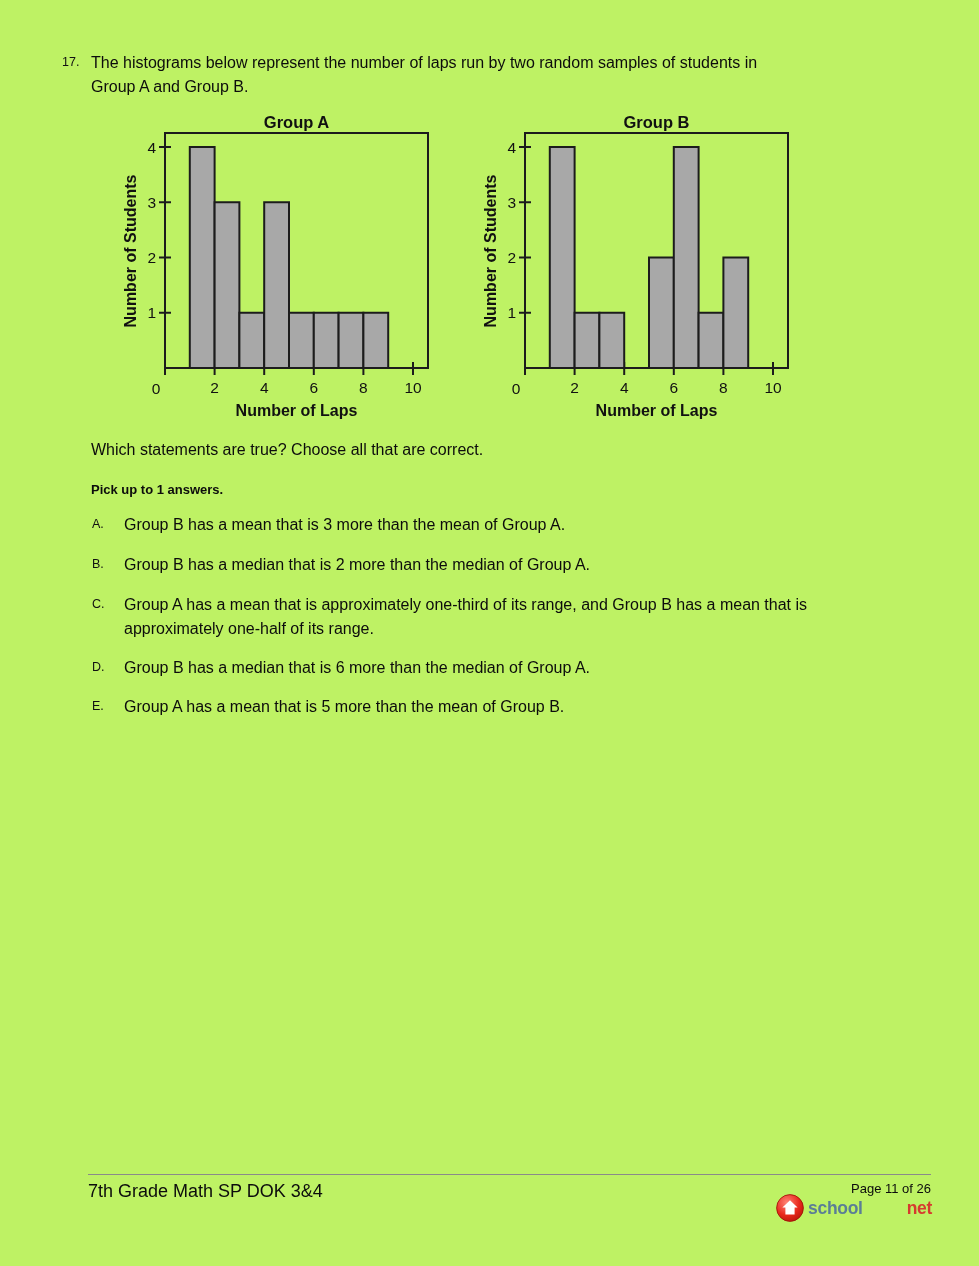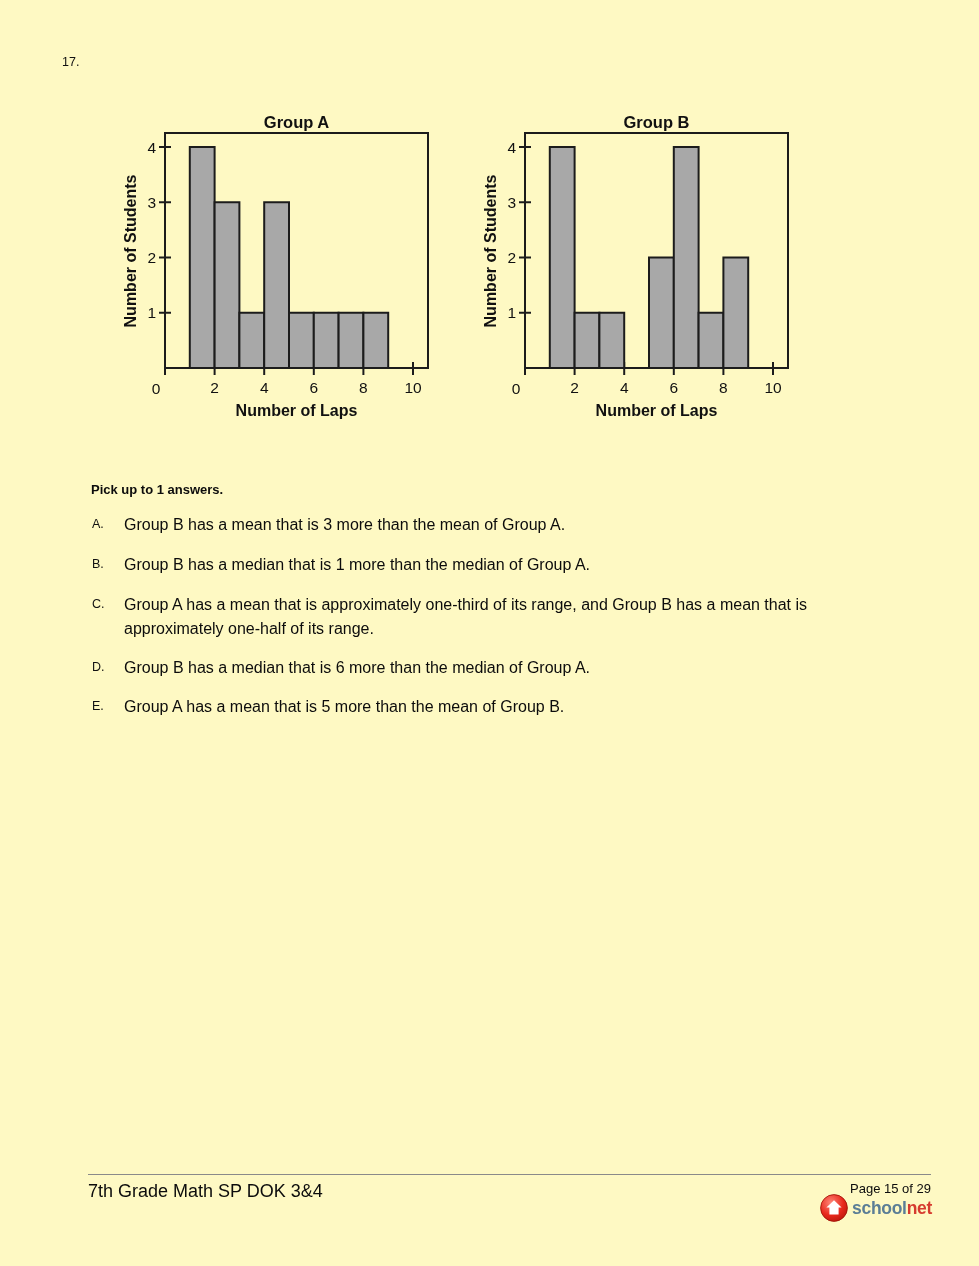--- a/index.html
+++ b/index.html
@@ -1,17 +1,17 @@
 <!DOCTYPE html>
 <html><head>
 <meta charset="utf-8">
 <style>
   html,body{margin:0;padding:0;background:#ffffff;}
   .page{
-    position:relative;width:979px;height:1266px;background:#fef9c3;
+    position:relative;width:979px;height:1266px;background:#bef264;
     font-family:"Liberation Sans",sans-serif;color:#111;overflow:hidden;
   }
   .abs{position:absolute;}
   .qnum{left:62px;top:55px;font-size:12.5px;color:#111;}
   .qtext{left:91px;top:51px;width:690px;font-size:16px;line-height:23.5px;color:#0c0c0c;}
   .charts{left:105px;top:110px;width:720px;height:310px;}
   .chart-a{position:absolute;left:0;top:0;}
   .chart-b{position:absolute;left:360px;top:0;}
   svg text.tick{font-family:"Liberation Sans",sans-serif;font-size:15.5px;fill:#111;}
   svg text.ctitle{font-family:"Liberation Sans",sans-serif;font-size:16.5px;font-weight:700;fill:#111;}
@@ -26,20 +26,21 @@
   .logo{top:1194px;right:47px;display:flex;align-items:center;}
   .logo-badge{width:28px;height:28px;margin-right:4px;}
   .logo-text{font-size:17.5px;font-weight:700;letter-spacing:-0.3px;font-family:"Liberation Sans",sans-serif;}
 </style>
 </head>
 <body>
 
 <div class="page">
 
   <span class="abs qnum">17.</span>
+  <div class="abs qtext">The histograms below represent the number of laps run by two random samples of students in Group A and Group B.</div>
 
   <div class="abs charts">
     <svg class="chart-a" width="355" height="310" id="chart0">
         <rect x="60" y="23" width="263" height="235" fill="none" stroke="#1c1c1c" stroke-width="2"></rect>
         <line x1="54" y1="202.75" x2="66" y2="202.75" stroke="#1c1c1c" stroke-width="2"></line>
         <text x="51" y="208.25" text-anchor="end" class="tick">1</text>
         <line x1="54" y1="147.5" x2="66" y2="147.5" stroke="#1c1c1c" stroke-width="2"></line>
         <text x="51" y="153" text-anchor="end" class="tick">2</text>
         <line x1="54" y1="92.25" x2="66" y2="92.25" stroke="#1c1c1c" stroke-width="2"></line>
         <text x="51" y="97.75" text-anchor="end" class="tick">3</text>
@@ -97,59 +98,60 @@
         <rect x="184" y="147.5" width="24.8" height="110.5" fill="#a8a8a8" stroke="#1c1c1c" stroke-width="2"></rect>
         <rect x="208.8" y="37" width="24.8" height="221" fill="#a8a8a8" stroke="#1c1c1c" stroke-width="2"></rect>
         <rect x="233.6" y="202.75" width="24.8" height="55.25" fill="#a8a8a8" stroke="#1c1c1c" stroke-width="2"></rect>
         <rect x="258.4" y="147.5" width="24.8" height="110.5" fill="#a8a8a8" stroke="#1c1c1c" stroke-width="2"></rect>
         <text x="191.5" y="18" text-anchor="middle" class="ctitle">Group B</text>
         <text x="191.5" y="306" text-anchor="middle" class="clabel">Number of Laps</text>
         <text x="26" y="146" text-anchor="middle" class="clabel" transform="rotate(-90 26 141)">Number of Students</text>
       </svg>
   </div>
 
+  <div class="abs prompt">Which statements are true? Choose all that are correct.</div>
   <div class="abs instruction">Pick up to 1 answers.</div>
 
   <div>
     <div>
       <span class="choice-letter" style="top:515px">A.</span>
       <div class="choice-text" style="top:513px">Group B has a mean that is 3 more than the mean of Group A.</div>
     </div>
     <div>
       <span class="choice-letter" style="top:555px">B.</span>
-      <div class="choice-text" style="top:553px">Group B has a median that is 1 more than the median of Group A.</div>
+      <div class="choice-text" style="top:553px">Group B has a median that is 2 more than the median of Group A.</div>
     </div>
     <div>
       <span class="choice-letter" style="top:595px">C.</span>
       <div class="choice-text" style="top:593px">Group A has a mean that is approximately one-third of its range, and Group B has a mean that is approximately one-half of its range.</div>
     </div>
     <div>
       <span class="choice-letter" style="top:658px">D.</span>
       <div class="choice-text" style="top:656px">Group B has a median that is 6 more than the median of Group A.</div>
     </div>
     <div>
       <span class="choice-letter" style="top:697px">E.</span>
       <div class="choice-text" style="top:695px">Group A has a mean that is 5 more than the mean of Group B.</div>
     </div>
   </div>
 
   <div class="abs footer-line"></div>
   <div class="abs footer-left">7th Grade Math SP DOK 3&amp;4</div>
-  <div class="abs footer-right">Page 15 of 29</div>
+  <div class="abs footer-right">Page 11 of 26</div>
 
   <div class="abs logo">
     <svg class="logo-badge" viewBox="0 0 28 28">
       <defs>
         <radialGradient id="badgeGrad" cx="0.38" cy="0.3" r="0.85">
           <stop offset="0" stop-color="#ff8577"></stop>
           <stop offset="0.55" stop-color="#e8281c"></stop>
           <stop offset="1" stop-color="#b01207"></stop>
         </radialGradient>
       </defs>
       <circle cx="14" cy="14" r="13.4" fill="url(#badgeGrad)" stroke="#9c1005" stroke-width="0.8"></circle>
       <path d="M14 6.2 L21.6 13.6 H18.6 V20.4 H9.4 V13.6 H6.4 Z" fill="#ffffff"></path>
     </svg>
     <span class="logo-text">
-      <span id="logo-school" style="color: rgb(91, 126, 150);">school</span><span id="logo-net" style="color: rgb(214, 59, 47);">net</span>
+      <span id="logo-school" style="color: rgb(91, 126, 150);">school</span><span id="logo-net" style="color: rgb(214, 59, 47); margin-left: 44px;">net</span>
     </span>
   </div>
 
 </div>
 
 </body></html>

